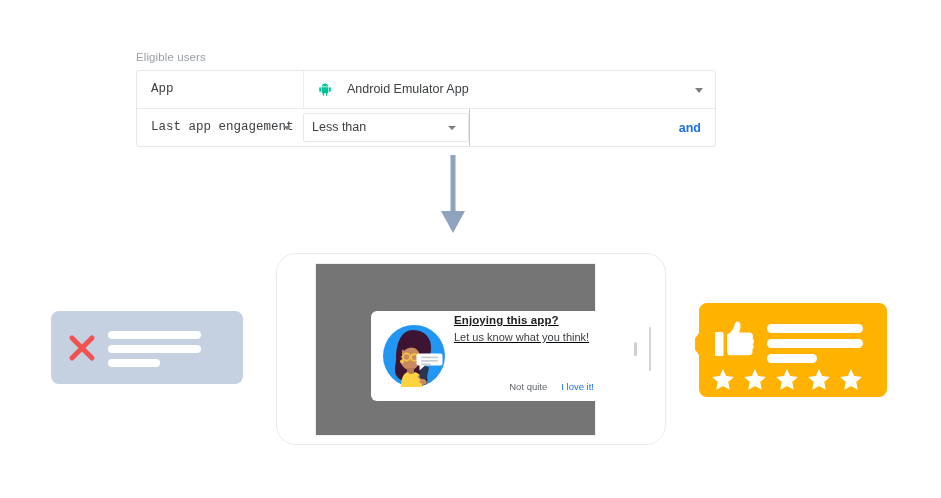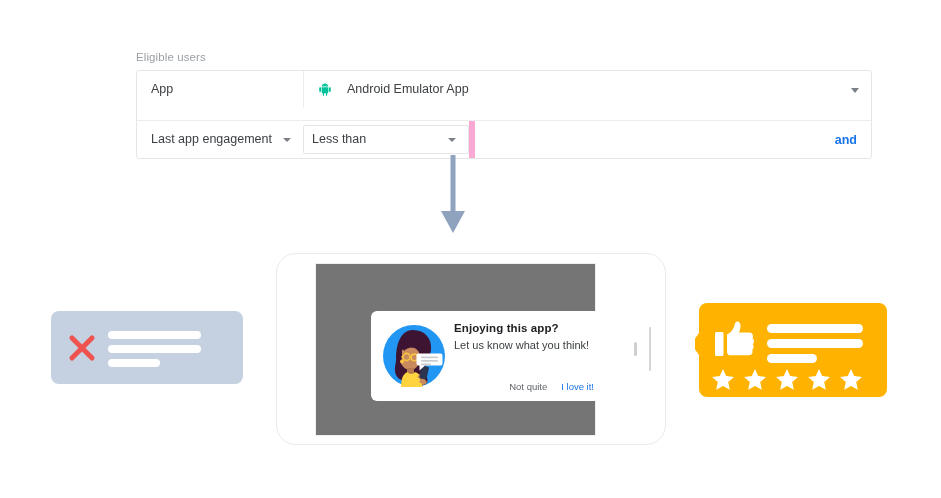--- a/index.html
+++ b/index.html
@@ -14,77 +14,78 @@
     overflow: hidden;
     font-family: "Liberation Sans", sans-serif;
     -webkit-font-smoothing: antialiased;
   }
 
   
   #targeting-form {
     position: absolute;
     left: 136px;
     top: 50px;
-    width: 736px;
+    width: 580px;
   }
   #eligible-users-label {
     font-size: 11.5px;
     color: #9aa0a6;
     letter-spacing: .1px;
     margin-bottom: 6px;
     line-height: 14px;
   }
   #condition-card {
     border: 1px solid #e4e6e8;
     border-radius: 3px;
     background: #ffffff;
     box-shadow: 0 0 0 0 rgba(0,0,0,0);
     overflow: hidden;
   }
   .cond-row {
     display: flex;
     align-items: stretch;
     height: 37px;
   }
-  .cond-row + .cond-row { border-top: 1px solid #ececec; margin-top: 12px; }
+  .cond-row + .cond-row { border-top: 1px solid #ececec; }
 
   .cell {
     display: flex;
     align-items: center;
     position: relative;
     box-sizing: border-box;
   }
   .cell-text {
     font-size: 12.5px;
     color: #3c4043;
     line-height: 1;
     white-space: nowrap;
   }
   .cell-left {
     width: 166px;
     padding-left: 14px;
     flex: 0 0 166px;
+    font-family: Liberation Mono, monospace;
   }
   .cell-app-value {
     flex: 1 1 auto;
     border-left: 1px solid #ececec;
     padding-left: 14px;
   }
   .cell-op {
     width: 166px;
     flex: 0 0 166px;
     border: 1px solid #e4e6e8;
     border-radius: 2px;
     margin: 4px 0 4px 0;
     padding-left: 8px;
     background: #fff;
   }
   .cell-value {
     flex: 1 1 auto;
-    border-left: 6px solid #f9a8d4;
+    border-left: 1px solid #f9a8d4;
     padding-left: 14px;
     justify-content: flex-end;
     padding-right: 14px;
     text-align: center;
   }
 
   .caret {
     position: absolute;
     right: 12px;
     top: 50%;
@@ -182,22 +183,23 @@
   #dialog-illustration {
     position: absolute;
     left: 9px;
     top: 11px;
     width: 68px;
     height: 68px;
   }
   #dialog-body {
     position: absolute;
     left: 83px;
-    top: 10px;
+    top: 2px;
     right: 10px;
+    text-decoration: underline;
   }
   #dialog-title {
     font-size: 11.5px;
     color: #202124;
     font-weight: 600;
     line-height: 14px;
     letter-spacing: .1px;
   }
   #dialog-subtitle {
     font-size: 11px;

